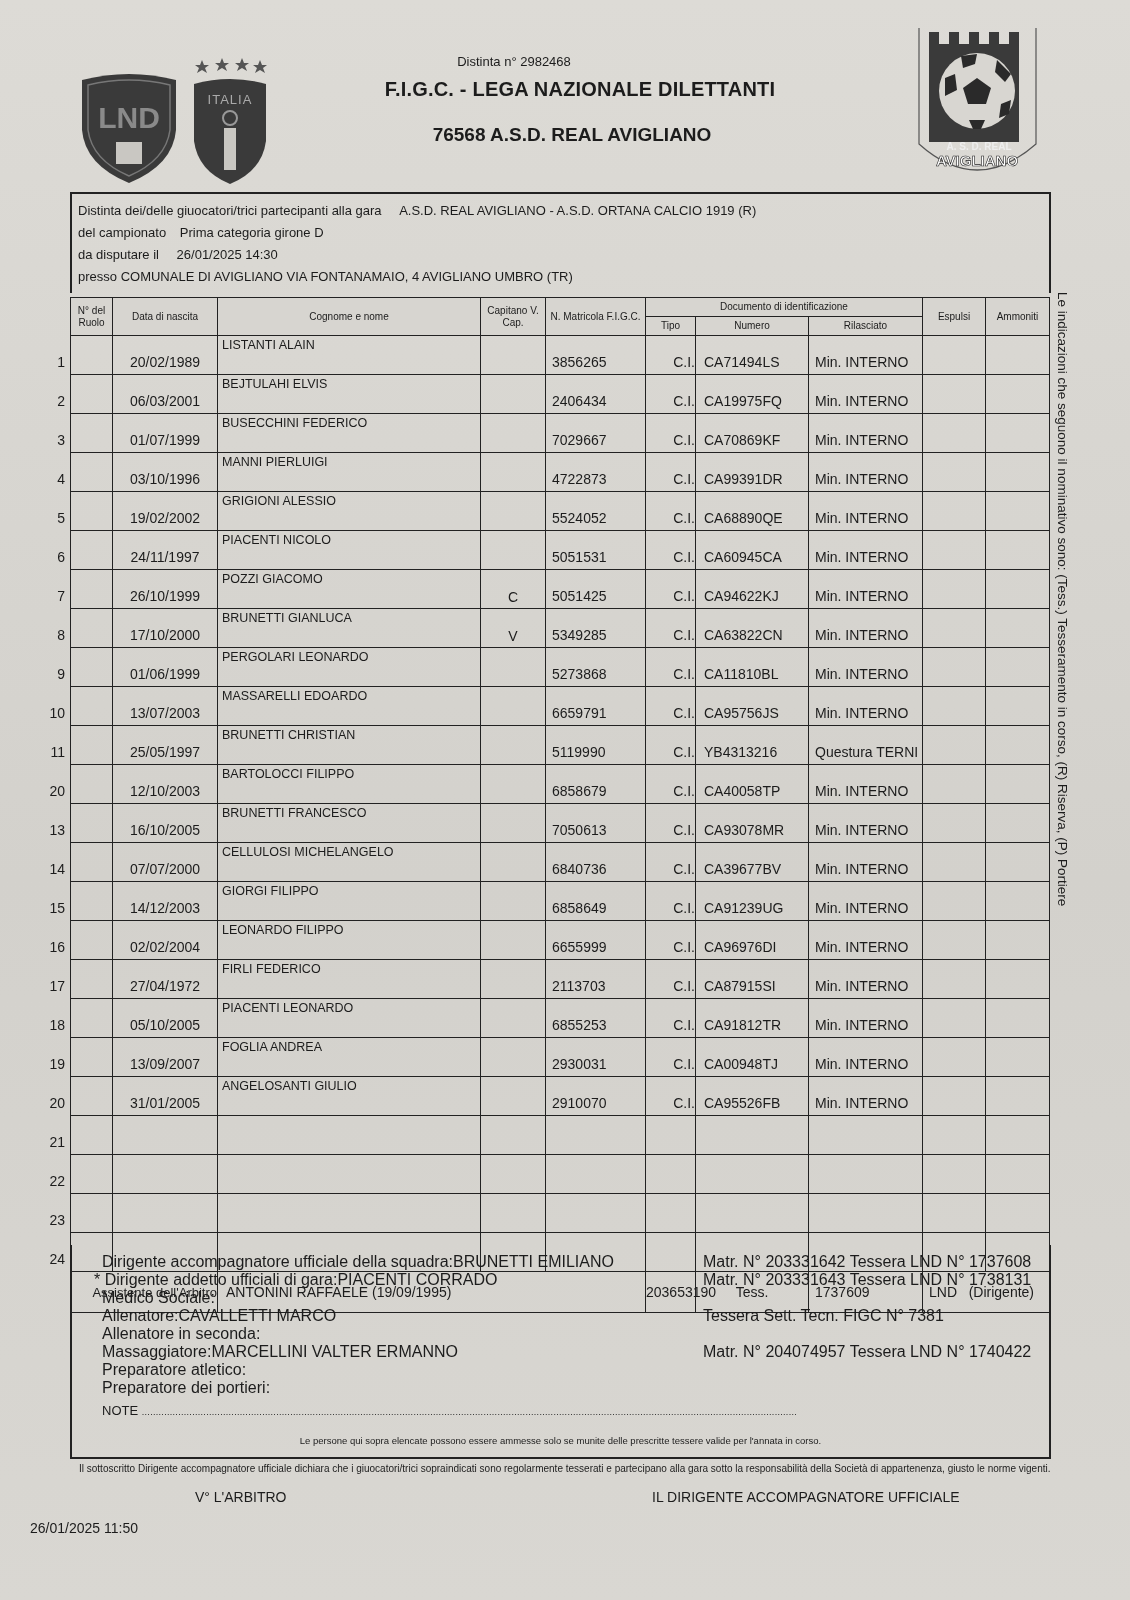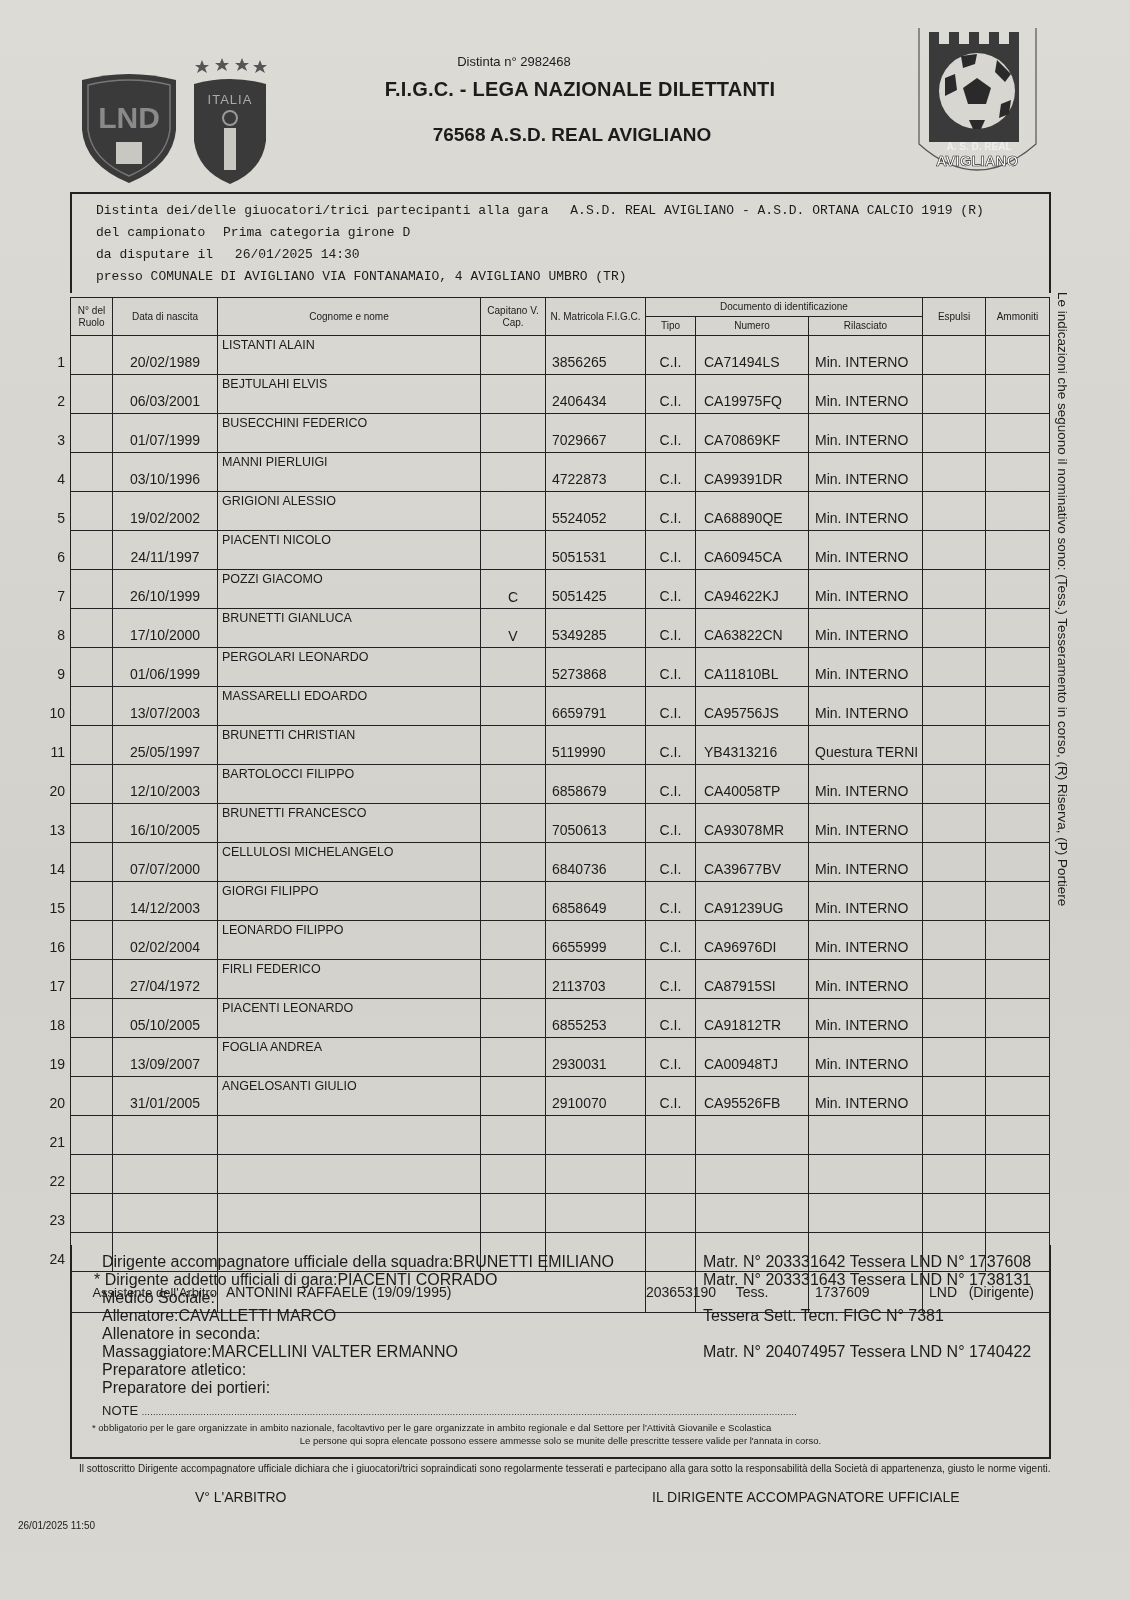--- a/index.html
+++ b/index.html
@@ -14,46 +14,46 @@
   }
   .abs { position:absolute; }
   
   .distinta-no { left:0; width:988px; top:54px; text-align:center; font-size:13px; padding-left:40px; box-sizing:border-box; }
   .title { left:0; width:1130px; top:78px; text-align:center; font-size:20px; font-weight:bold; letter-spacing:0.2px; padding-left:30px; box-sizing:border-box; }
   .club { left:0; width:1130px; top:124px; text-align:center; font-size:19px; font-weight:bold; padding-left:14px; box-sizing:border-box; }
   .logo { position:absolute; }
 
   
   .frame { position:absolute; left:70px; top:192px; width:977px; border:2px solid #222; border-bottom:none; }
-  .info-line { height:22px; line-height:22px; font-size:13px; padding-left:24px;font-family:Liberation Mono, monospace; }
+  .info-line { height:22px; line-height:22px; font-size:13px; padding-left:6px; }
   .info-line .val { margin-left:10px; }
 
   table.roster { position:absolute; left:70px; top:297px; width:979px; border-collapse:collapse; table-layout:fixed; }
   table.roster td, table.roster th { border:1.5px solid #222; font-weight:normal; padding:0; }
   table.roster th { font-size:10px; text-align:center; line-height:12px; background:#d7d5d0; }
   table.roster td { height:34px; font-size:14px; position:relative; }
   table.roster tr.hdr2 th { height:18px; }
   .c-date { text-align:center; vertical-align:bottom; padding-bottom:4px !important; }
   .c-name { vertical-align:top; padding:2px 4px 0 4px !important; font-size:12.5px !important; }
   .c-cap { text-align:center; vertical-align:bottom; padding-bottom:3px !important; }
   .c-mat { vertical-align:bottom; padding:0 0 4px 6px !important; }
-  .c-tipo { text-align:center; vertical-align:bottom; padding-bottom:4px !important; }
+  .c-tipo { text-align:right; vertical-align:bottom; padding-bottom:4px !important; }
   .c-num { vertical-align:bottom; padding:0 0 4px 8px !important; }
   .c-ril { vertical-align:bottom; padding:0 0 4px 6px !important; white-space:nowrap; overflow:hidden; }
   .rownum { position:absolute; left:-32px; width:26px; text-align:right; bottom:4px; font-size:14px; }
   tr.asst td { height:40px; }
   .asst-label { font-weight:bold; text-align:right; font-size:13px !important; line-height:15px; }
 
   .staff { position:absolute; left:70px; top:1245px; width:977px; height:212px; border:2px solid #222; border-top:none; }
   .staff .line { position:absolute; font-size:16px; white-space:nowrap; }
   .note { position:absolute; font-size:13px; }
   .small { font-size:9.5px; white-space:nowrap; }
   .decl { position:absolute; left:79px; top:1462px; width:1000px; font-size:10px; line-height:13px; }
   .sign { position:absolute; font-size:14px; }
-  .stamp { position:absolute; left:18px; top:1520px; font-size:10px; }
+  .stamp { position:absolute; left:30px; top:1520px; font-size:14px; }
   .vertical { position:absolute; left:1050px; top:292px; width:660px; transform-origin:0 0; transform:translate(20px,0) rotate(90deg); font-size:13.5px; white-space:nowrap; }
 </style>
 </head>
 <body>
 
 <div class="paper"></div>
 
 <svg class="logo" style="left:78px;top:70px;" width="102" height="115" viewBox="0 0 102 115">
   <path d="M4 10 Q51 -2 98 10 L98 60 Q95 95 51 113 Q7 95 4 60 Z" fill="#3a3a3a"></path>
   <path d="M10 15 Q51 5 92 15 L92 60 Q88 90 51 106 Q14 90 10 60 Z" fill="none" stroke="#777" stroke-width="1.5"></path>
@@ -488,21 +488,20 @@
       <td colspan="2" style="padding-left:6px;white-space:pre">LND   (Dirigente)</td>
     </tr>
   </tbody>
 </table>
 
 <div class="staff" id="staff-box">
   <div class="note" style="left:30px;top:158px;">
     <span>NOTE</span>
     <span style="font-size:9px;letter-spacing:0.3px">..........................................................................................................................................................................................................................................</span>
   </div>
-  <div class="note small" style="left:20px;top:177px;">* obbligatorio per le gare organizzate in ambito nazionale, facoltavtivo per le gare organizzate in ambito regionale e dal Settore per l'Attività Giovanile e Scolastica</div>
   <div class="note small" style="left:0;width:977px;text-align:center;top:190px;">Le persone qui sopra elencate possono essere ammesse solo se munite delle prescritte tessere valide per l'annata in corso.</div>
 <div class="line" style="left: 30px; top: 8px;">Dirigente accompagnatore ufficiale della squadra:BRUNETTI EMILIANO</div>
     <div class="line" style="left: 631px; top: 8px;">Matr. N° 203331642 Tessera LND N° 1737608</div>
     <div class="line" style="left: 22px; top: 26px;">* Dirigente addetto ufficiali di gara:PIACENTI CORRADO</div>
     <div class="line" style="left: 631px; top: 26px;">Matr. N° 203331643 Tessera LND N° 1738131</div>
     <div class="line" style="left: 30px; top: 44px;">Medico Sociale:</div>
     <div class="line" style="left: 30px; top: 62px;">Allenatore:CAVALLETTI MARCO</div>
     <div class="line" style="left: 631px; top: 62px;">Tessera Sett. Tecn. FIGC N° 7381</div>
     <div class="line" style="left: 30px; top: 80px;">Allenatore in seconda:</div>
     <div class="line" style="left: 30px; top: 98px;">Massaggiatore:MARCELLINI VALTER ERMANNO</div>

